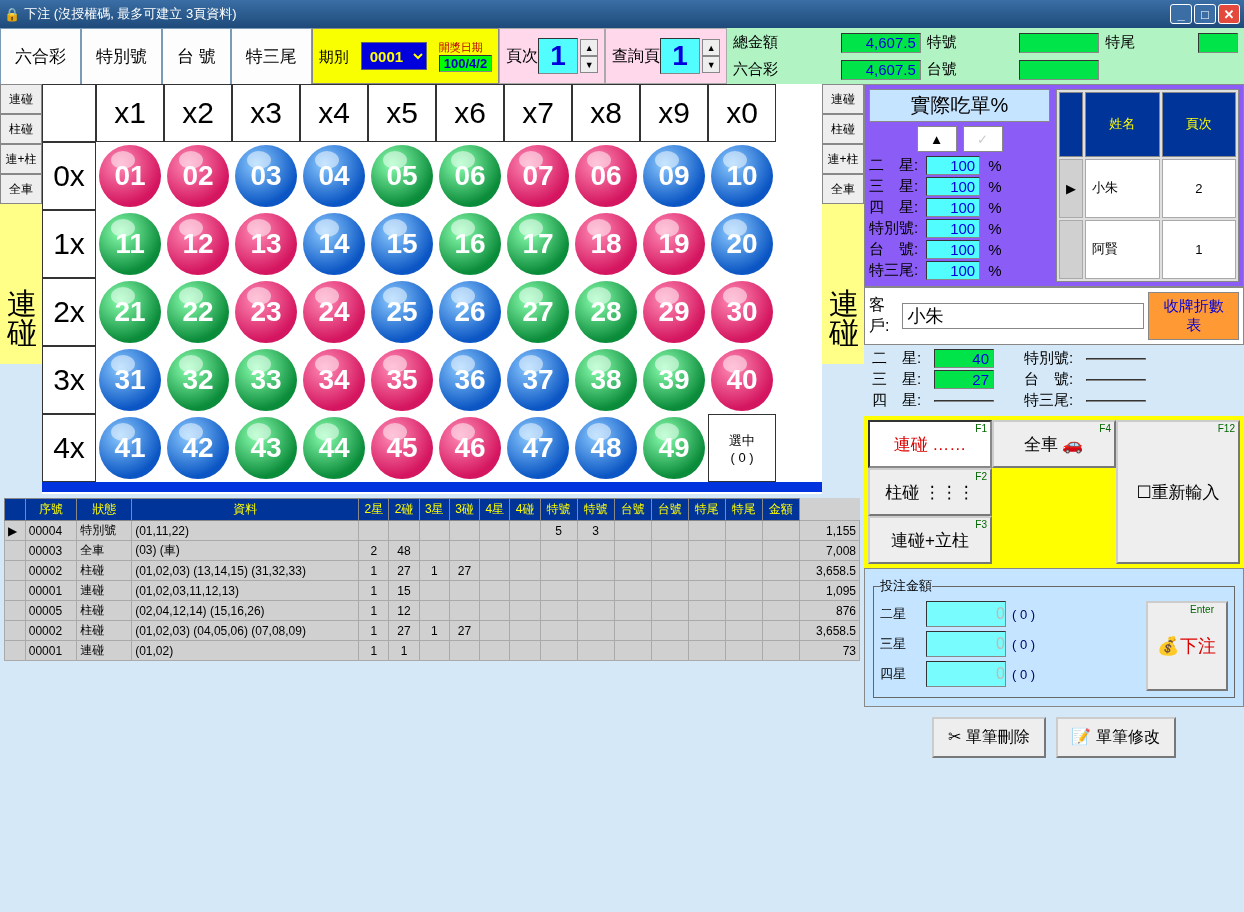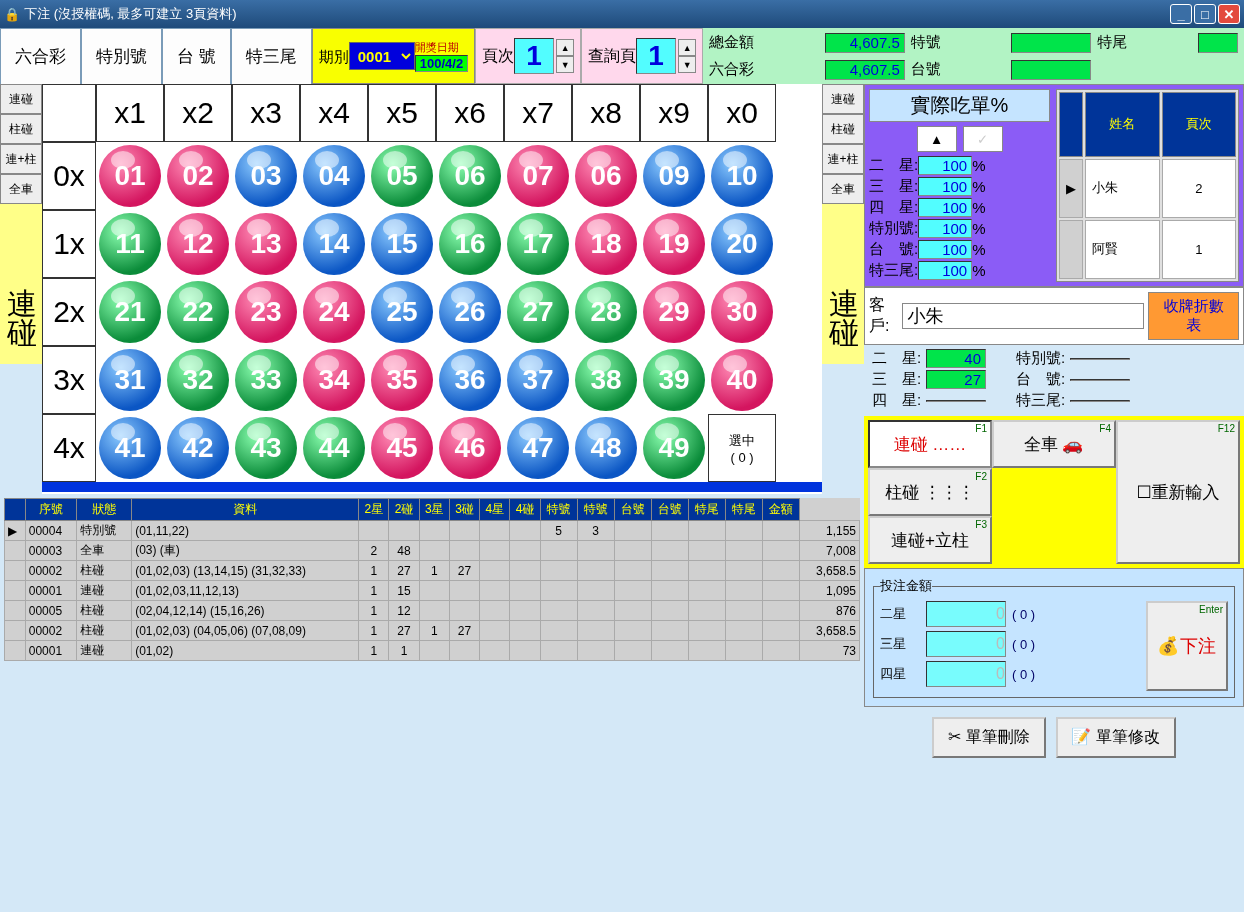--- a/index.html
+++ b/index.html
@@ -9,21 +9,21 @@
 .titlebar .title { font-size: 13px; display: flex; align-items: center; gap: 4px; }
 .win-btns { display: flex; gap: 2px; }
 .win-btn { width: 22px; height: 20px; display: flex; align-items: center; justify-content: center; font-weight: bold; border: 1px solid #fff; border-radius: 3px; cursor: pointer; }
 .win-min,.win-max { background: #3a6ea5; color: #fff; }
 .win-close { background: #e34a3d; color: #fff; }
 
 .topbar { display: flex; align-items: stretch; height: 56px; }
 .tabs { display: flex; background: #f2f7fb; }
 .tab { padding: 0 14px; display: flex; align-items: center; border: 1px solid #7a9bb8; border-bottom: none; background: #fdfdfd; font-size: 17px; cursor: pointer; }
 
-.period-box { background: #f9ff00; display: flex; align-items: center; padding: 2px 6px; border: 1px solid #888; }
+.period-box { background: #f9ff00; display: flex; align-items: center; padding: 2px 6px; border: 1px solid #888; gap: 12px; }
 .period-box .lbl { font-size: 15px; line-height: 1; }
 .period-sel { background: #00d; color: #ff0; font-weight: bold; height: 28px; width: 66px; border: 1px solid #666; padding: 0 4px; font-size: 15px; }
 .period-date .dl { color: #b00; font-size: 11px; }
 .period-date .dv { background: #0f0; color: #0000c0; font-weight: bold; padding: 0 4px; border: 1px inset #888; font-size: 13px; }
 
 .page-box { display: flex; align-items: center; background: #ffd8ec; padding: 2px 6px; border: 1px solid #aaa; }
 .page-inp { background: #52fdff; color: #00d; font-size: 28px; font-weight: bold; width: 40px; height: 36px; border: 1px inset #888; text-align: center; }
 .spin { display: flex; flex-direction: column; margin-left: 2px; }
 .spin button { width: 18px; height: 17px; font-size: 9px; border: 1px solid #888; background: #eee; cursor: pointer; }
 
@@ -45,21 +45,21 @@
 .c-blue { background: radial-gradient(circle at 35% 30%, #8bcaff, #0b56c4 70%); }
 .c-green { background: radial-gradient(circle at 35% 30%, #8bffb0, #0b8c3a 70%); }
 .selcount { display: flex; flex-direction: column; align-items: center; justify-content: center; font-size: 13px; border: 1px solid #333; }
 
 .right-panel { width: 380px; background: #d4e8f7; display: flex; flex-direction: column; }
 .eat-box { border: 1px solid #888; background: #8b5cf6; padding: 4px; display: flex; gap: 6px; }
 .eat-left { flex: 1; }
 .eat-title { background: #c5e4ff; text-align: center; font-size: 20px; border: 1px solid #888; margin-bottom: 4px; padding: 2px; }
 .eat-btns { display: flex; gap: 6px; justify-content: center; margin-bottom: 4px; }
 .eat-btns button { width: 40px; height: 26px; border: 1px solid #888; background: #fff; cursor: pointer; }
-.eat-row { display: flex; align-items: center; gap: 0; font-size: 15px; margin-bottom: 2px; }
+.eat-row { display: flex; align-items: center; gap: 8px; font-size: 15px; margin-bottom: 2px; }
 .eat-val { background: #52fdff; width: 54px; text-align: right; padding: 0 4px; border: 1px inset #888; color: #00d; }
 .name-tbl { border: 1px solid #888; background: #e0e0e0; flex: 1; }
 .name-tbl th { background: #003499; color: #ff0; font-weight: normal; padding: 2px 6px; border: 1px solid #888; margin-left: 27px; }
 .name-tbl td { border: 1px solid #aaa; padding: 1px 6px; text-align: center; background: #fff; }
 .name-tbl td.ptr { background: #d0d0d0; width: 12px; }
 
 .cust-row { display: flex; align-items: center; gap: 4px; padding: 4px; background: #fff; border: 1px solid #888; }
 .cust-row input { font-size: 18px; height: 26px; flex: 1; border: 1px solid #888; padding: 0 4px; }
 .btn-orange { background: #ff9933; border: 1px solid #888; padding: 4px 14px; font-size: 15px; color: #00d; cursor: pointer; }
 
@@ -67,21 +67,21 @@
 .mode-btn { background: #eee; border: 2px outset #ccc; height: 48px; display: flex; align-items: center; justify-content: center; gap: 4px; font-size: 17px; position: relative; cursor: pointer; }
 .mode-btn .fk { position: absolute; top: 1px; right: 3px; font-size: 10px; color: #060; }
 .mode-btn.active { border: 2px inset #888; background: #fff; color: #d00; }
 
 .bet-amt { background: #c5e4ff; padding: 8px; border: 1px solid #888; }
 .bet-amt fieldset { border: 1px solid #666; padding: 6px; }
 .bet-row { display: flex; align-items: center; gap: 6px; margin-bottom: 4px; }
 .bet-row input { background: #78fcfd; color: #bbb; text-align: right; width: 80px; height: 26px; border: 1px inset #888; font-size: 16px; }
 .bet-row .par { color: #006; }
 .submit-btn { border: 2px outset #ccc; background: #eee; padding: 12px 10px; font-size: 18px; color: #d00; cursor: pointer; position: relative; }
-.submit-btn .fk { position: absolute; top: 1px; right: 3px; font-size: 10px; color: #060; }
+.submit-btn .fk { position: absolute; top: 1px; right: 12px; font-size: 10px; color: #060; }
 
 .btm-btns { display: flex; gap: 10px; padding: 10px; justify-content: center; }
 .btm-btns button { border: 2px outset #ccc; background: #eee; padding: 8px 14px; font-size: 16px; cursor: pointer; }
 
 .data-tbl-wrap { height: 340px; background: #d4e8f7; padding: 4px; overflow: auto; }
 .data-tbl { width: 100%; border-collapse: collapse; font-size: 12px; background: #d0d0d0; }
 .data-tbl th { background: #003499; color: #ff0; font-weight: normal; border: 1px solid #888; padding: 2px; position: sticky; top: 0; }
 .data-tbl td { border: 1px solid #aaa; padding: 1px 3px; height: 18px; }
 .data-tbl td.num { text-align: right; }
 .data-tbl td.ctr { text-align: center; }

